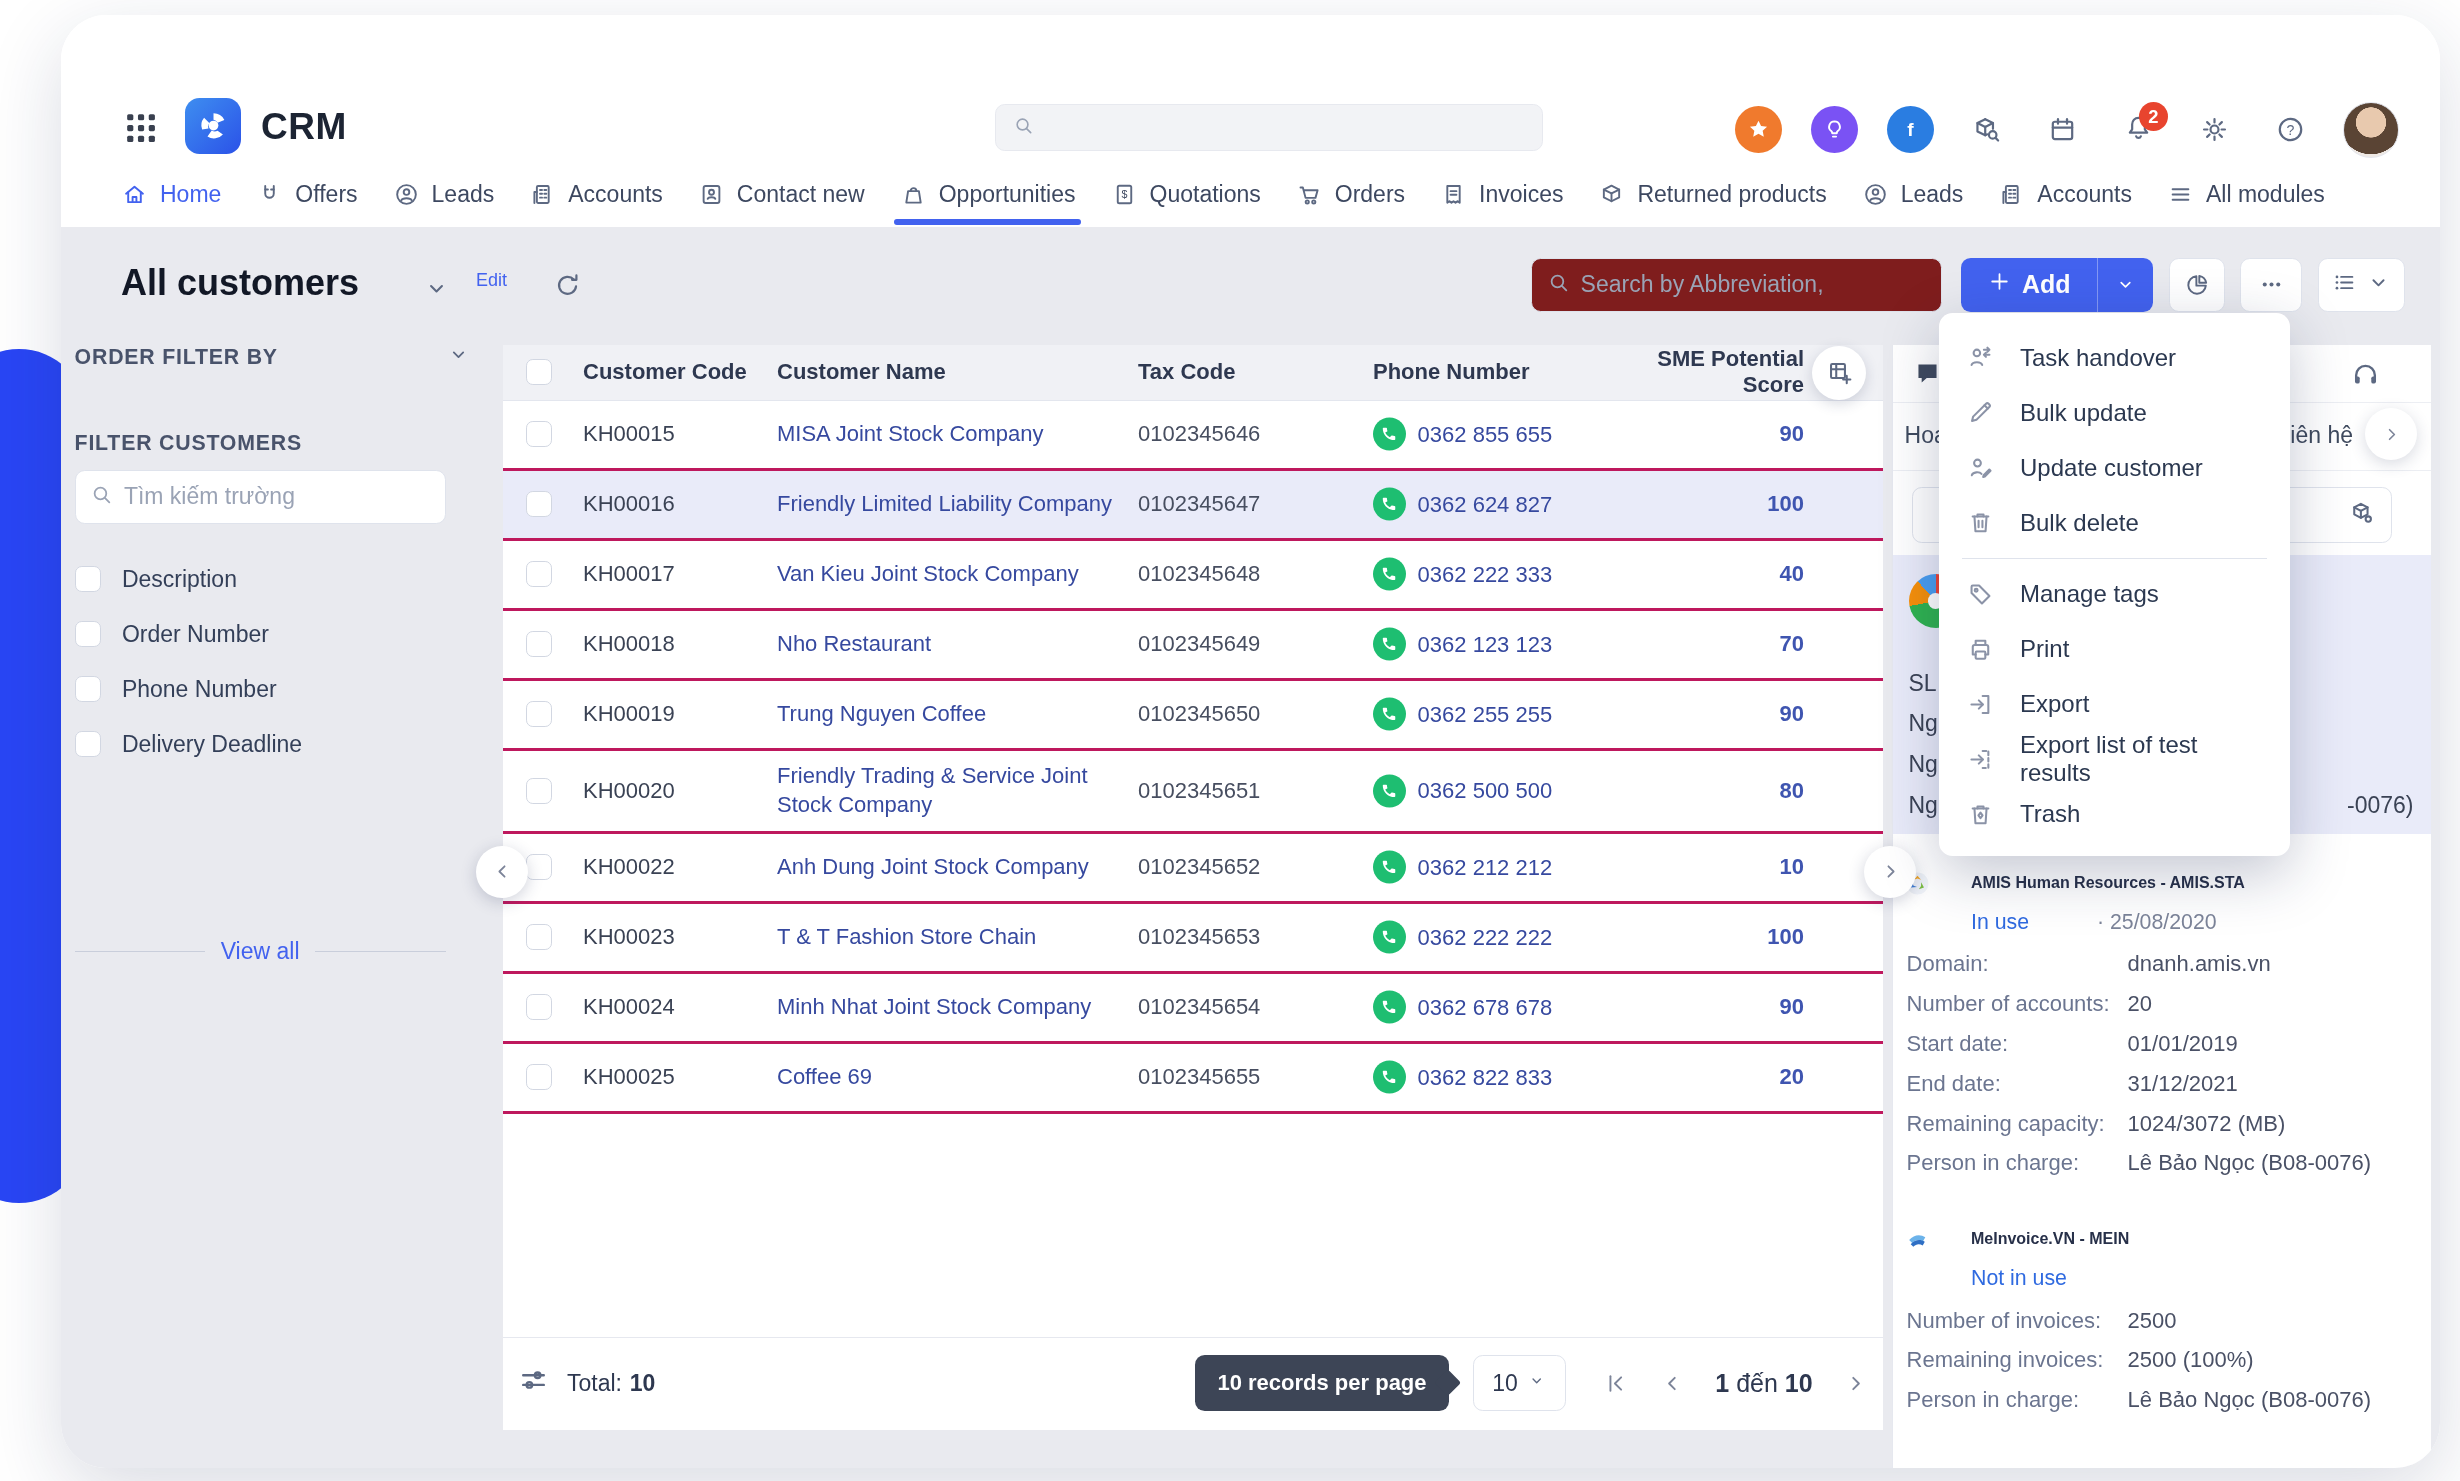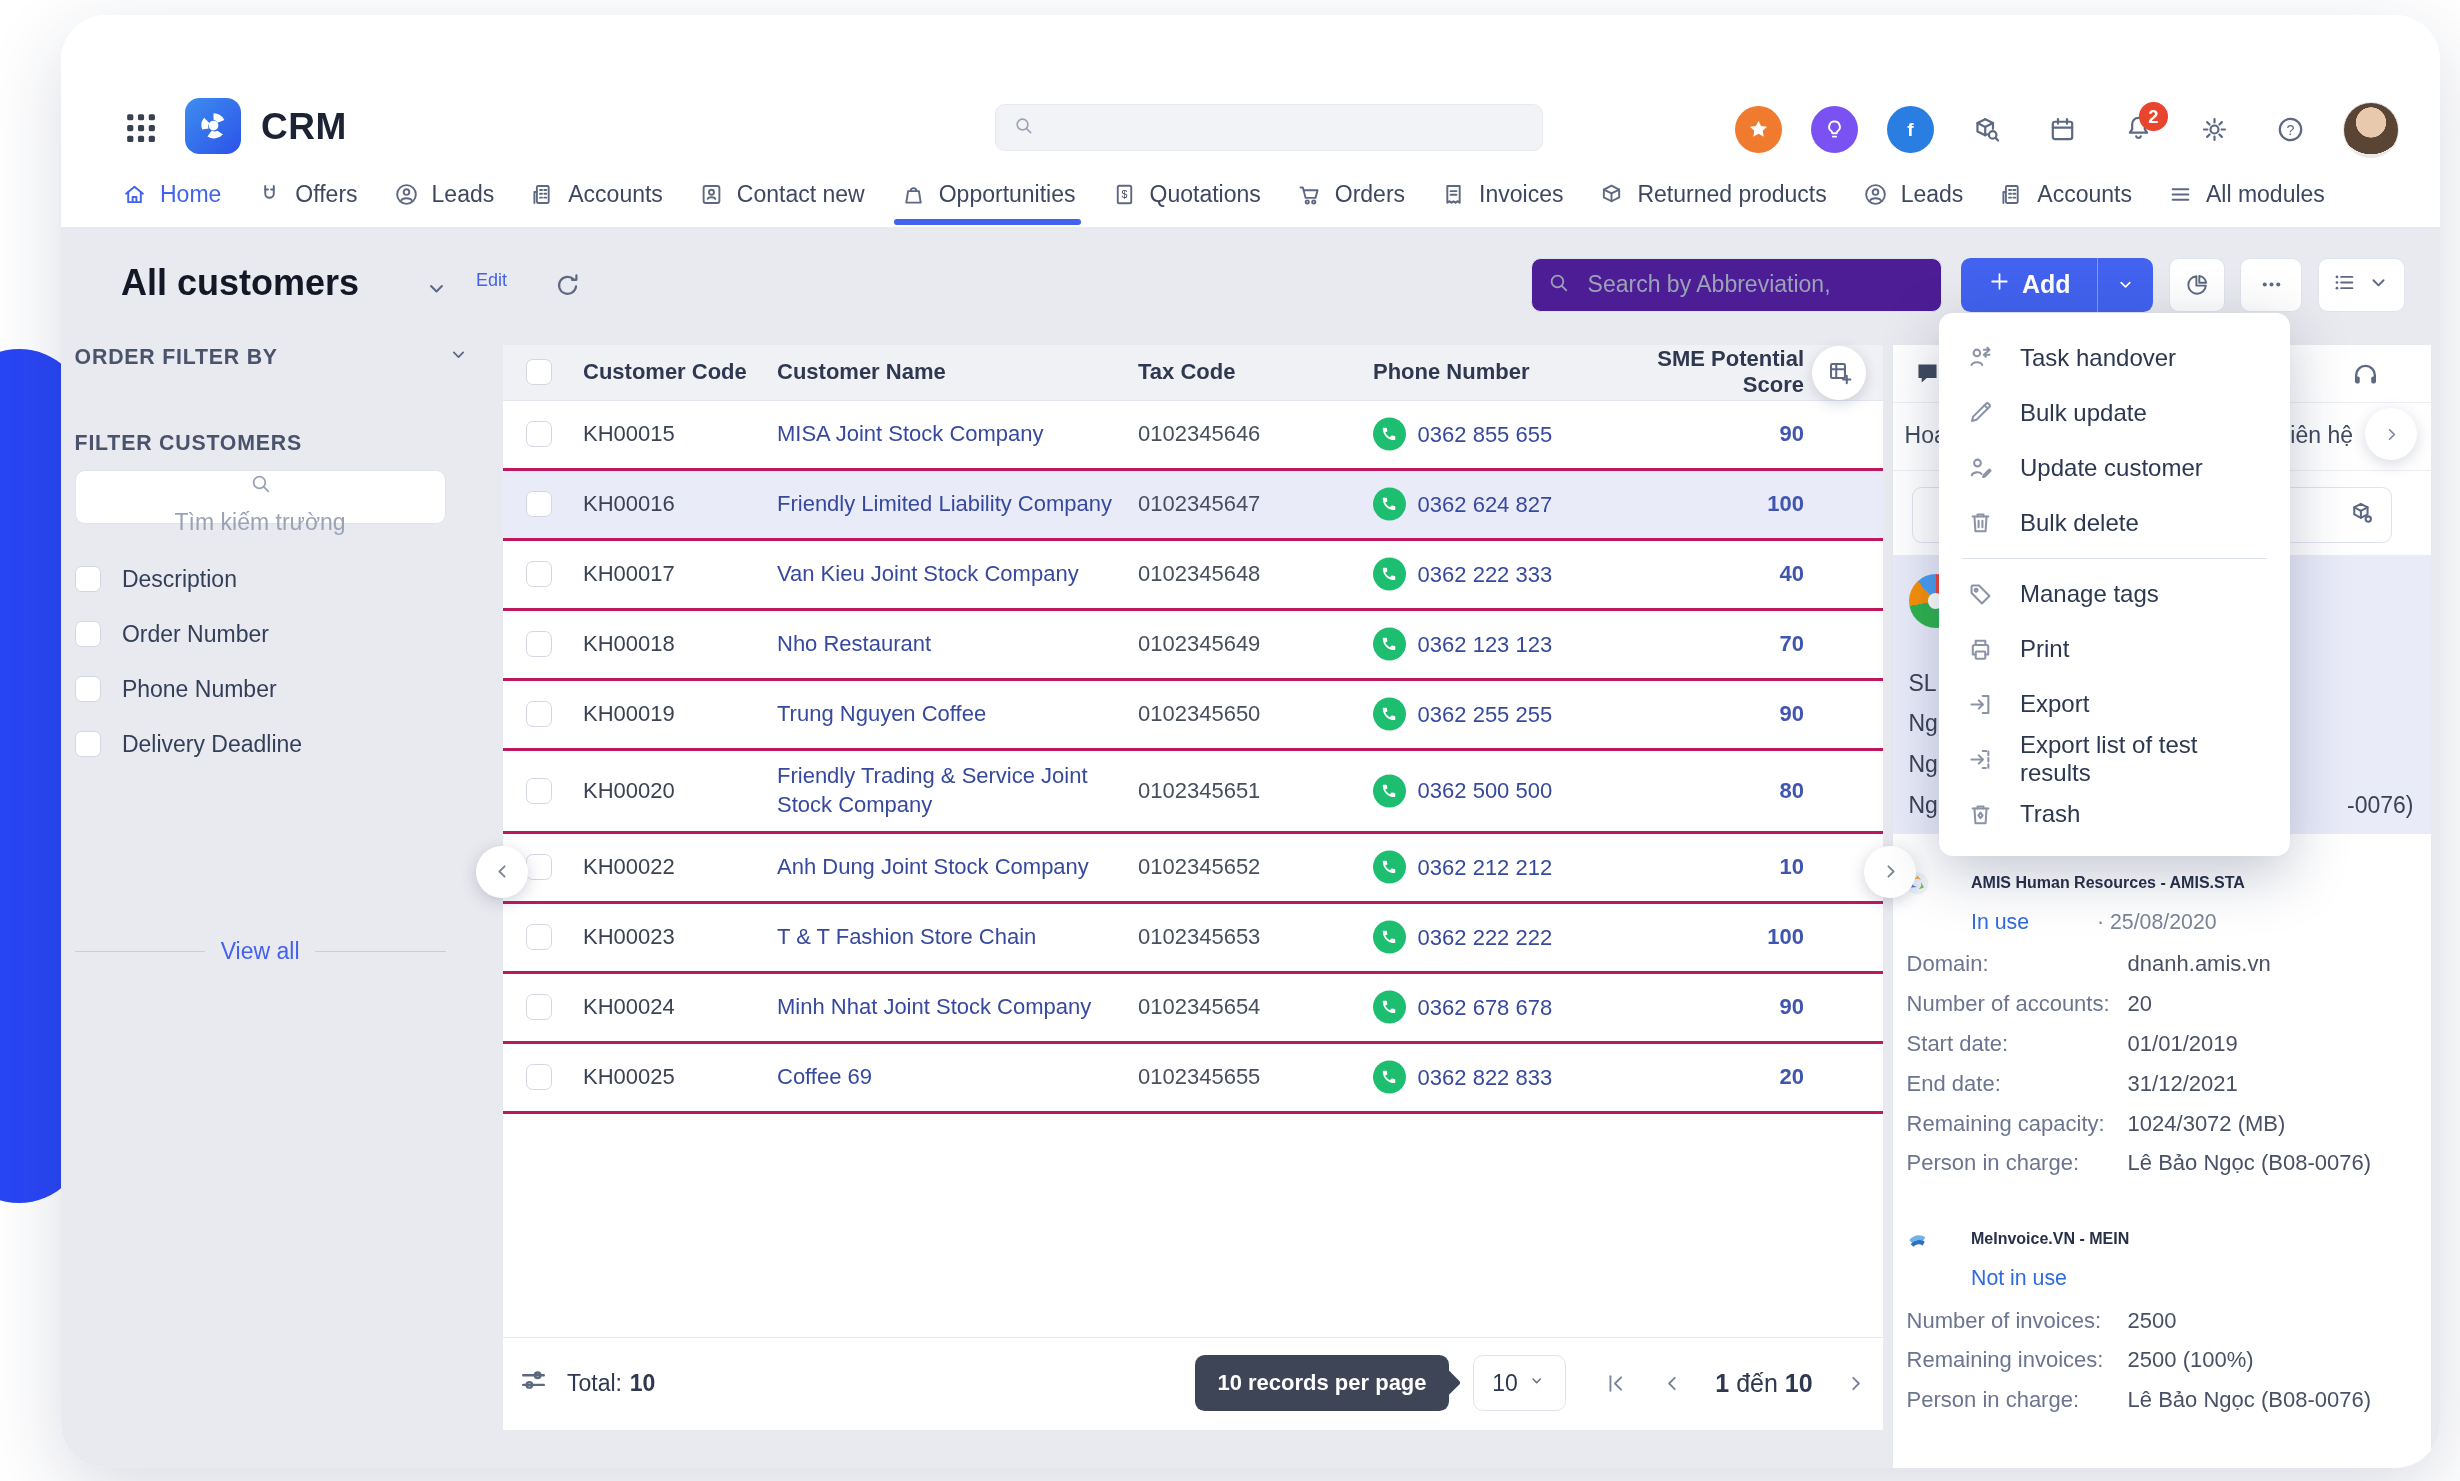--- a/index.html
+++ b/index.html
@@ -37,40 +37,40 @@
   .nav-item.is-active::after { content:""; position:absolute; left:-5.8px; right:-5.8px; bottom:0; height:5.8px; border-radius:2.9px; background:var(--accent); }
 
   
   .content { position:absolute; left:0; top:212px; width:100%; bottom:0; background:#e9eaef; }
 
   .page-title { position:absolute; left:60px; top:35px; font-size:36px; font-weight:800; color:#121826; }
   .title-chev { position:absolute; left:361px; top:47px; cursor:pointer; } .title-chev svg{ width:29px;height:29px; stroke:#5d6982;}
   .edit-link { position:absolute; left:415px; top:43px; font-size:18px; color:var(--accent); cursor:pointer; }
   .refresh-btn { position:absolute; left:491px; top:43px; cursor:pointer; } .refresh-btn svg { width:31px; height:31px; }
 
-  .list-search { position:absolute; left:1470px; top:31px; width:411px; height:54px; background:#4c1d95; border:1px solid #dfe3ec; border-radius:9.7px; display:flex; align-items:center; padding:0 13.6px; gap:17px; }
+  .list-search { position:absolute; left:1470px; top:31px; width:411px; height:54px; background:#7f1d1d; border:1px solid #dfe3ec; border-radius:9.7px; display:flex; align-items:center; padding:0 13.6px; gap:10px; }
   .list-search .ic { stroke:#9aa3b5; }
   .list-search .ph { font-size:23px; color:#9aa3b5; }
 
   .add-btn { position:absolute; left:1900px; top:31px; width:192px; height:54px; background:var(--accent); border-radius:9.7px; display:flex; align-items:center; color:#fff; cursor:pointer; }
   .add-main { flex:1; display:flex; align-items:center; justify-content:center; gap:9.7px; font-size:25px; font-weight:700; }
   .add-main svg { width:25px; height:25px; stroke:#fff; }
   .add-caret { width:56px; height:100%; border-left:1px solid rgba(255,255,255,.35); display:flex; align-items:center; justify-content:center; }
   .add-caret svg { width:23px; height:23px; stroke:#fff; }
 
   .tool-btn { position:absolute; top:31px; height:54px; background:#fff; border:1px solid #dfe3ec; border-radius:9.7px; display:flex; align-items:center; justify-content:center; gap:7.8px; cursor:pointer; }
   .tool-btn svg { width:27px; height:27px; }
   #btn-pie { left:2108px; width:56px; } #btn-more { left:2179px; width:62px; } #btn-view { left:2257px; width:87px; }
 
   
   .sidebar { position:absolute; left:0; top:80px; width:435px; bottom:0; padding:0 13.6px 0 13.6px; }
   .side-head { position:absolute; left:13.6px; right:25px; display:flex; align-items:center; justify-content:space-between; font-size:21.3px; font-weight:700; letter-spacing:0.8px; color:#49536b; }
   .side-head svg { width:25px; height:25px; }
   #sh1 { top:35px; } #sh2 { top:124px; }
-  .side-search { position:absolute; left:13.6px; top:163px; width:371px; height:54px; background:#fff; border:1px solid #dfe3ec; border-radius:9.7px; display:flex; align-items:center; padding:0 13.6px; gap:9.7px;flex-direction:column; }
+  .side-search { position:absolute; left:13.6px; top:163px; width:371px; height:54px; background:#fff; border:1px solid #dfe3ec; border-radius:9.7px; display:flex; align-items:center; padding:0 13.6px; gap:9.7px; }
   .side-search .ic { stroke:#9aa3b5; }
   .side-search .ph { font-size:23px; color:#9aa3b5; }
   .filter-list { position:absolute; left:13.6px; top:245px; right:25px; }
   .filter-item { display:flex; align-items:center; gap:21.3px; height:55px; cursor:pointer; }
   .cb { width:26px; height:26px; border:1.9px solid #d2d7e2; border-radius:6.8px; background:#fff; flex:none; }
   .filter-item span.lbl { font-size:23px; color:#333f58; }
   .view-all { position:absolute; left:13.6px; top:631px; width:371px; display:flex; align-items:center; gap:15.5px; }
   .view-all .line { flex:1; height:1px; background:#c9cedb; }
   .view-all .txt { font-size:23px; color:var(--accent); cursor:pointer; }
 

